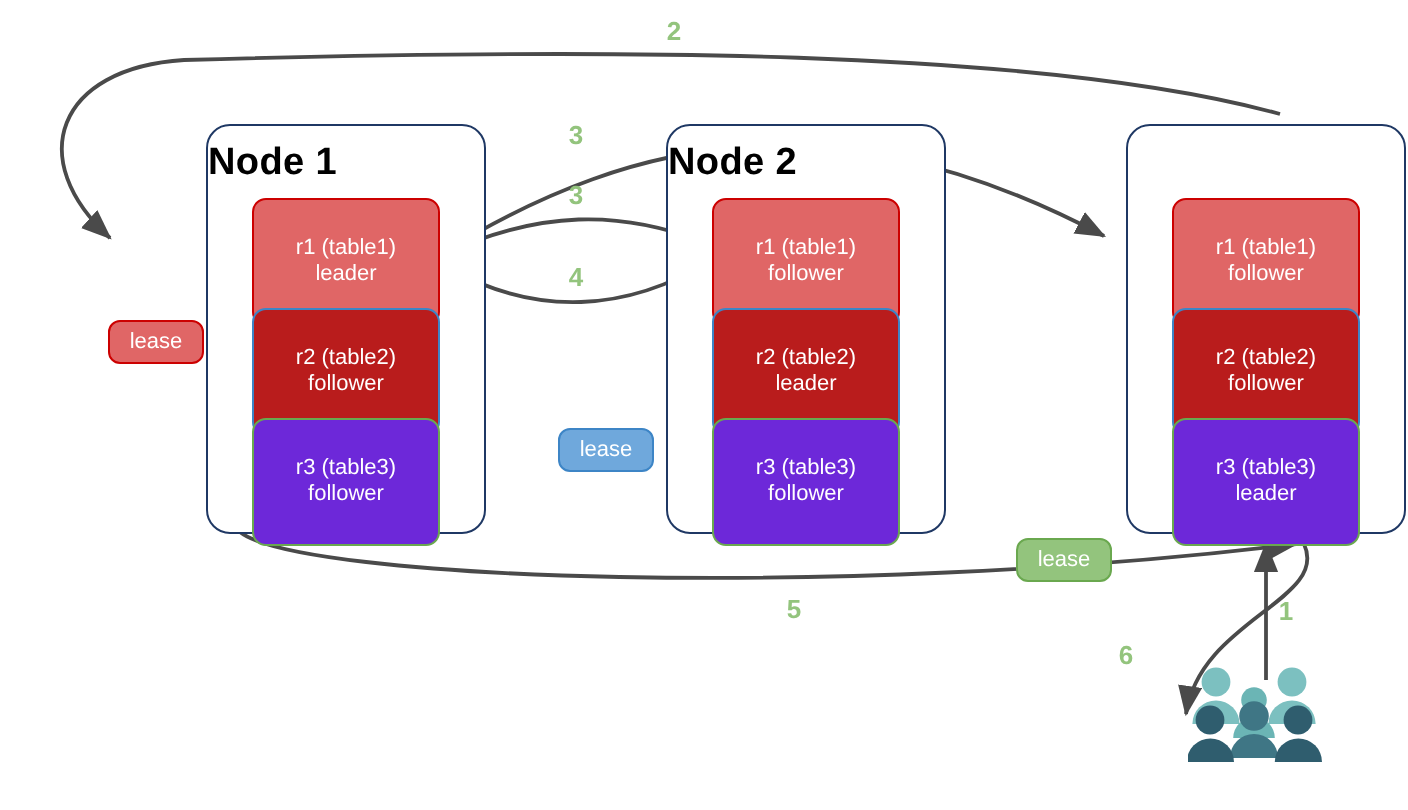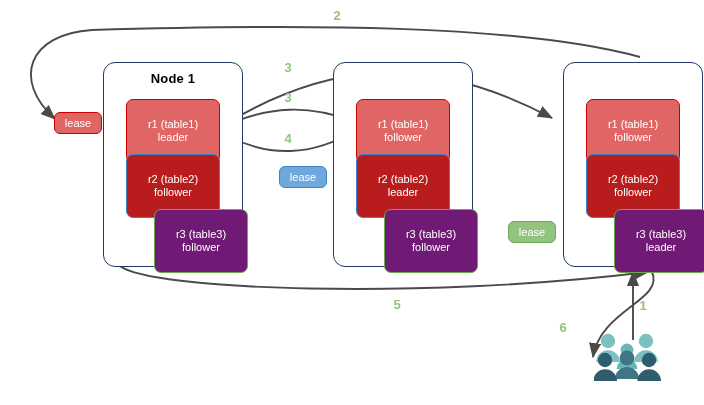--- a/index.html
+++ b/index.html
@@ -2,32 +2,32 @@
 <html><head>
 <meta charset="utf-8">
 <style>
   html,body{margin:0;padding:0;background:#ffffff;}
   body{width:704px;height:405px;position:relative;overflow:hidden;
        font-family:"Liberation Sans","DejaVu Sans",sans-serif;}
   #stage{position:absolute;left:0;top:0;width:704px;height:405px;}
   svg.edges{position:absolute;left:0;top:0;width:704px;height:405px;pointer-events:none;}
   .node-box{position:absolute;background:#ffffff;border:1.6px solid #1f3864;
             border-radius:12px;box-sizing:border-box;}
-  .node-title{position:absolute;left:0;right:0;top:8px;text-align:center;
-              font-size:13px;font-weight:bold;color:#000000;letter-spacing:.2px;}
+  .node-title{position:absolute;left:0;right:0;top:8px;
+              font-size:19px;font-weight:bold;color:#000000;letter-spacing:.2px;}
   .replica{position:absolute;left:50%;transform:translateX(-50%);
            width:94px;height:64px;border-radius:7px;box-sizing:border-box;
            display:flex;flex-direction:column;align-items:center;justify-content:center;
            color:#ffffff;font-size:11px;line-height:13.5px;text-align:center;}
   .rep-red{background:#e06666;border:1.6px solid #cc0000;}
   .rep-blue{background:#b91c1c;border:1.6px solid #3d85c6;}
-  .rep-green{background:#701a75;border:1.6px solid #6aa84f;margin-left:28px;}
+  .rep-green{background:#6d28d9;border:1.6px solid #6aa84f;}
   .lease{position:absolute;width:48px;height:22px;border-radius:6px;box-sizing:border-box;
          display:flex;align-items:center;justify-content:center;
-         color:#ffffff;font-size:11px;}
+         color:#ffffff;font-size:11px;margin-top:48px;}
   .lease-red{background:#e06666;border:1.6px solid #cc0000;}
   .lease-blue{background:#6fa8dc;border:1.6px solid #3d85c6;}
   .lease-green{background:#93c47d;border:1.6px solid #6aa84f;}
   .step-label{position:absolute;color:#93c47d;font-size:13px;font-weight:bold;
               text-align:center;}
   .users{position:absolute;}
 </style>
 </head>
 <body>
 
@@ -67,20 +67,21 @@
       <span>r2 (table2)</span>
       <span>follower</span>
     </div>
     <div class="replica rep-green" style="top:146px;">
       <span>r3 (table3)</span>
       <span>follower</span>
     </div>
   </div>
 
   <div class="node-box" style="left:333px;top:62px;width:140px;height:205px;">
+    <div class="node-title">Node 2</div>
     <div class="replica rep-red" style="top:36px;">
       <span>r1 (table1)</span>
       <span>follower</span>
     </div>
     <div class="replica rep-blue" style="top:91px;">
       <span>r2 (table2)</span>
       <span>leader</span>
     </div>
     <div class="replica rep-green" style="top:146px;">
       <span>r3 (table3)</span>

